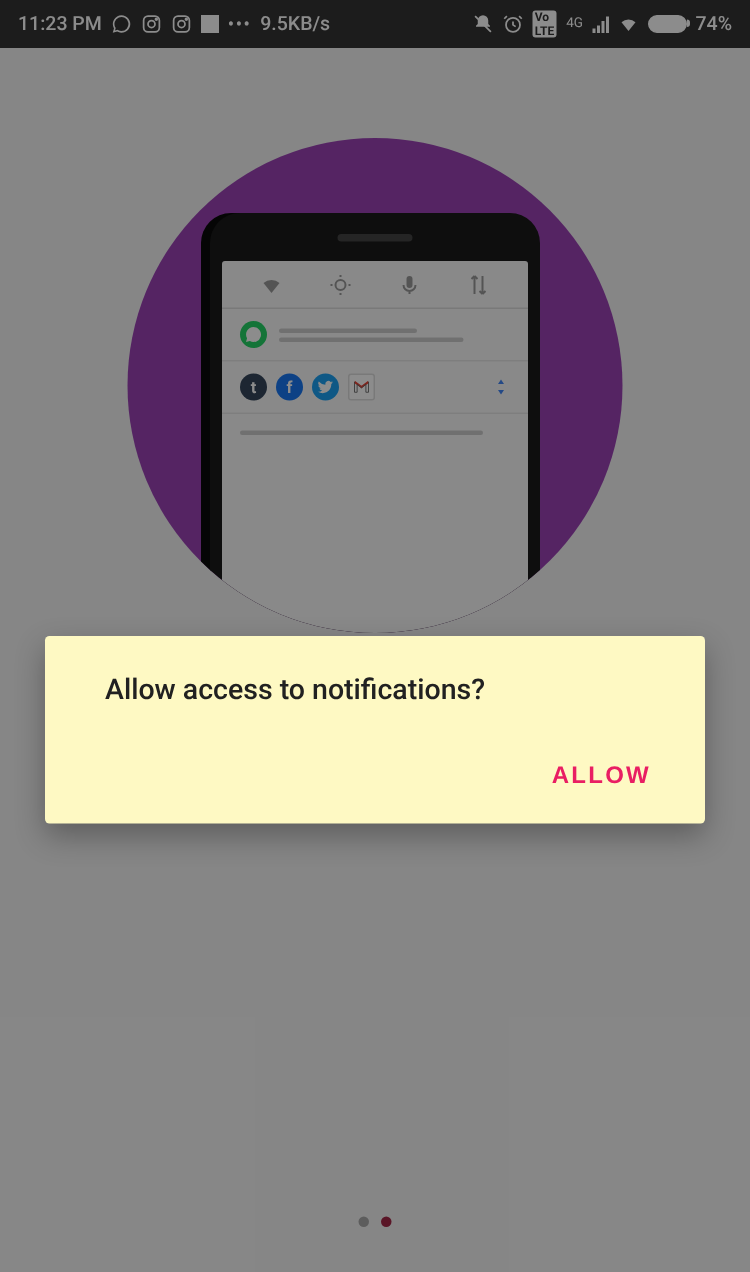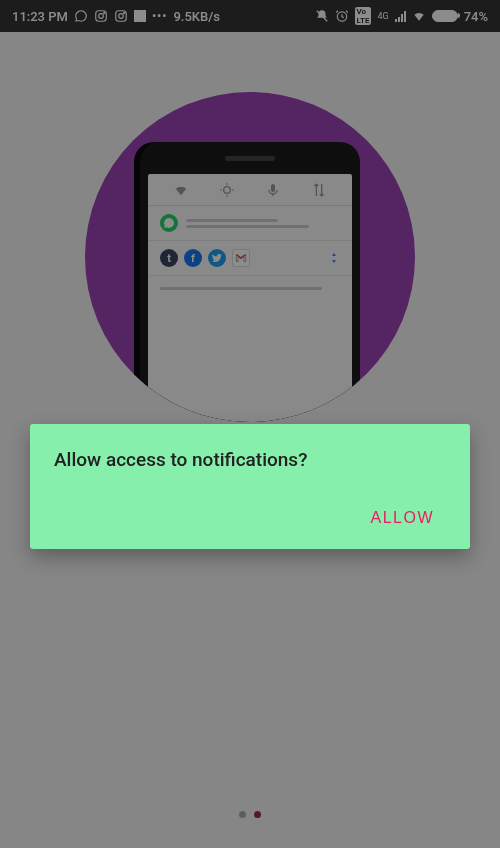--- a/index.html
+++ b/index.html
@@ -220,45 +220,45 @@
       bottom: 0;
       background: rgba(0,0,0,0.45);
       z-index: 10;
     }
     
     .dialog {
       position: absolute;
       top: 424px;
       left: 30px;
       right: 30px;
-      background: #86efac;
+      background: #fef9c3;
       border-radius: 3px;
       z-index: 20;
       box-shadow: 0 8px 20px rgba(0,0,0,0.3);
-      padding: 24px 24px 12px 24px;
+      padding: 24px 24px 12px 40px;
     }
     
     .dialog-title {
       font-size: 19px;
       color: #212121;
       font-weight: 500;
       margin-bottom: 28px;
     }
     
     .dialog-actions {
       display: flex;
       justify-content: flex-end;
     }
     
     .dialog-button {
       background: none;
       border: none;
       color: #e91e63;
       font-size: 16px;
-      font-weight: 400;
+      font-weight: 700;
       letter-spacing: 1.5px;
       padding: 10px 12px;
       cursor: pointer;
       text-align: right;
     }
     
     .wa-icon { background: #25d366; }
     .tumblr-icon { background: #35465c; }
     .fb-icon { background: #1877f2; }
     .tw-icon { background: #1da1f2; }

